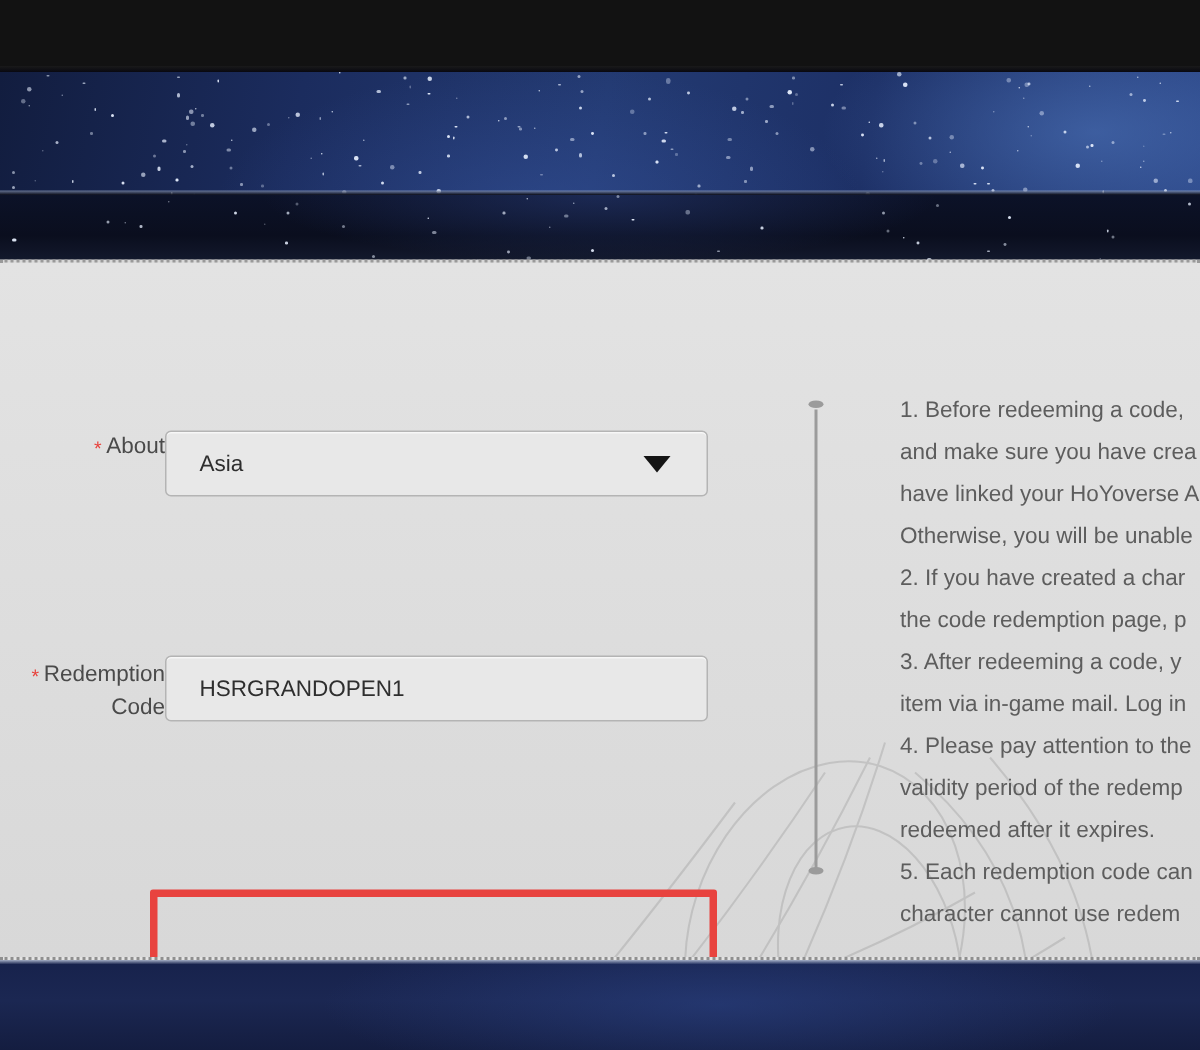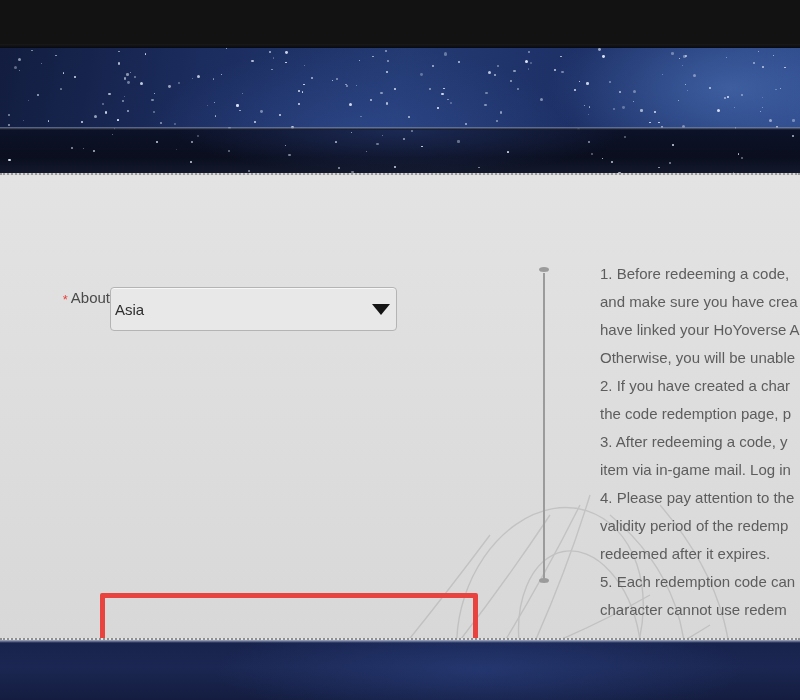--- a/index.html
+++ b/index.html
@@ -144,32 +144,32 @@
   .field-label .req {
     color: #e8413b;
     font-size: 13px;
     margin-right: 3px;
     vertical-align: -1px;
   }
 
   .control {
     position: absolute;
     left: 110px;
-    width: 287px;
+    width: 362px;
     height: 44px;
     box-sizing: border-box;
     background: #e8e8e8;
     border: 1px solid #b4b4b4;
     border-radius: 4px;
     box-shadow: inset 0 1px 0 rgba(255,255,255,0.65);
     font-size: 15px;
     color: #2e2e2e;
     display: flex;
     align-items: center;
-    padding: 0 4px;
+    padding: 0 22px;
   }
   .control.select { justify-content: space-between; }
   .caret {
     width: 0; height: 0;
     border-left: 9px solid transparent;
     border-right: 9px solid transparent;
     border-top: 11px solid #141414;
     margin-right: 2px;
   }
 
@@ -485,20 +485,29 @@
         <div class="field-label">
           <span class="req">*</span><span>About</span>
         </div>
         <div class="control select">
           <span>Asia</span>
           <span class="caret"></span>
         </div>
       </div>
 
 
+      <div class="field-row" style="top:262px">
+        <div class="field-label" style="top:2px">
+          <span class="req">*</span><span>Redemption</span><br>
+          <span>Code</span>
+        </div>
+        <div class="control" title="Redemption Code">
+          <span>HSRGRANDOPEN1</span>
+        </div>
+      </div>
 
     </div>
 
     <div class="highlight-box"></div>
 
     <div class="divider-cap top"></div>
     <div class="divider"></div>
     <div class="divider-cap bot"></div>
 
     <div class="about-col">

